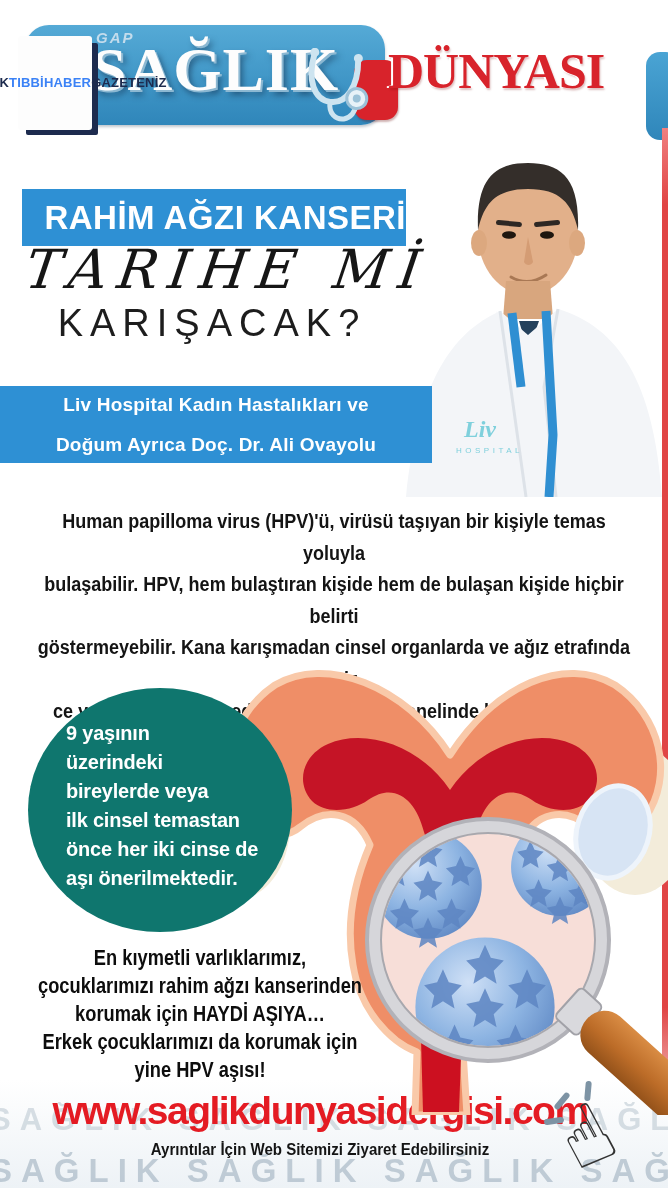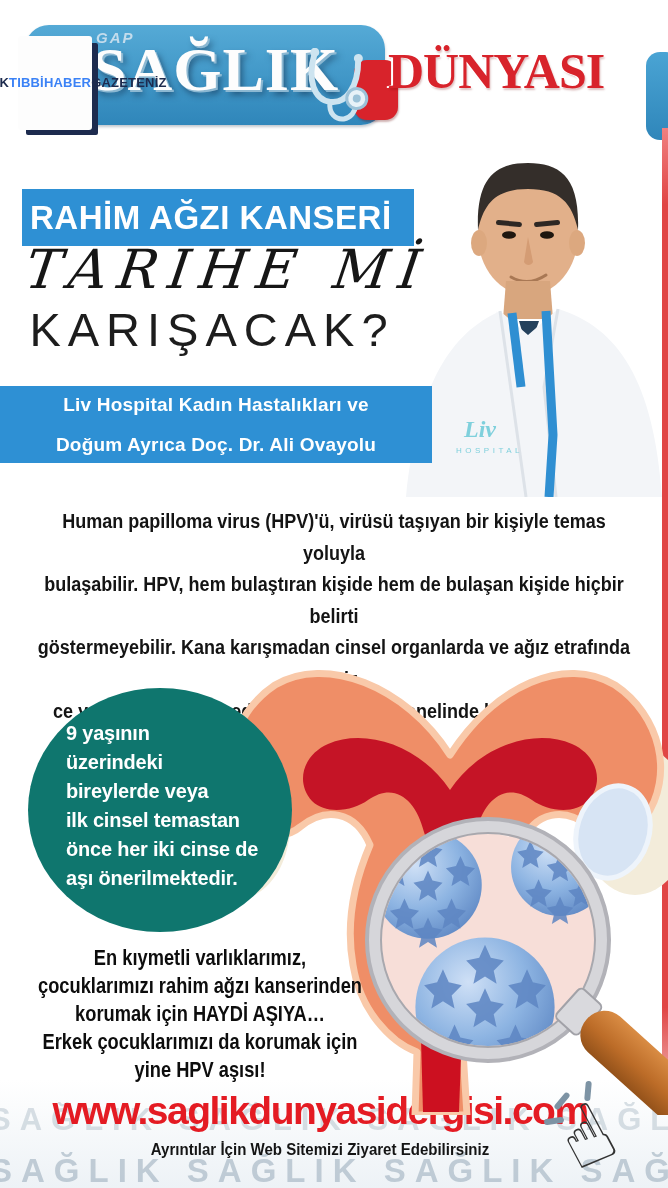--- a/index.html
+++ b/index.html
@@ -46,31 +46,31 @@
   }
   .brand-secondary{
     position:absolute;left:388px;top:46px;z-index:3;
     font-family:"Liberation Serif",serif;font-weight:bold;font-size:50px;line-height:1;
     color:#d8232b;letter-spacing:-1px;
     text-shadow:-2px 0 0 #fff,1px 2px 2px rgba(120,0,0,.25);
   }
   
   .kicker-bar{
     position:absolute;left:22px;top:189px;width:384px;height:57px;
-    background:#2e90d4;display:flex;align-items:center;justify-content:flex-start;z-index:3;padding-left:8px;
+    background:#2e90d4;display:flex;align-items:center;justify-content:flex-end;z-index:3;
   }
   .kicker-bar span{color:#fff;font-weight:bold;font-size:33px;letter-spacing:.5px;white-space:nowrap;}
   .headline-script{
     position:absolute;left:26px;top:240px;width:380px;text-align:center;z-index:2;
     font-family:"DejaVu Serif",serif;font-style:italic;font-size:54px;line-height:1.1;
     color:#161616;letter-spacing:10px;transform:skewX(-8deg);white-space:nowrap;
   }
   .headline-main{
     position:absolute;left:22px;top:302px;width:380px;text-align:center;
-    font-size:47px;font-weight:300;color:#1d1d1d;letter-spacing:7px;white-space:nowrap;
+    font-size:38px;font-weight:300;color:#1d1d1d;letter-spacing:7px;white-space:nowrap;
   }
   
   .doctor{position:absolute;left:400px;top:135px;width:268px;height:362px;z-index:2;}
   
   .author-box{
     position:absolute;left:0;top:386px;width:432px;height:77px;background:#2e90d4;z-index:3;
     display:flex;flex-direction:column;justify-content:center;text-align:center;gap:12px;
   }
   .author-box div{color:#fff;font-weight:bold;font-size:19px;line-height:1.45;letter-spacing:.2px;}
   

